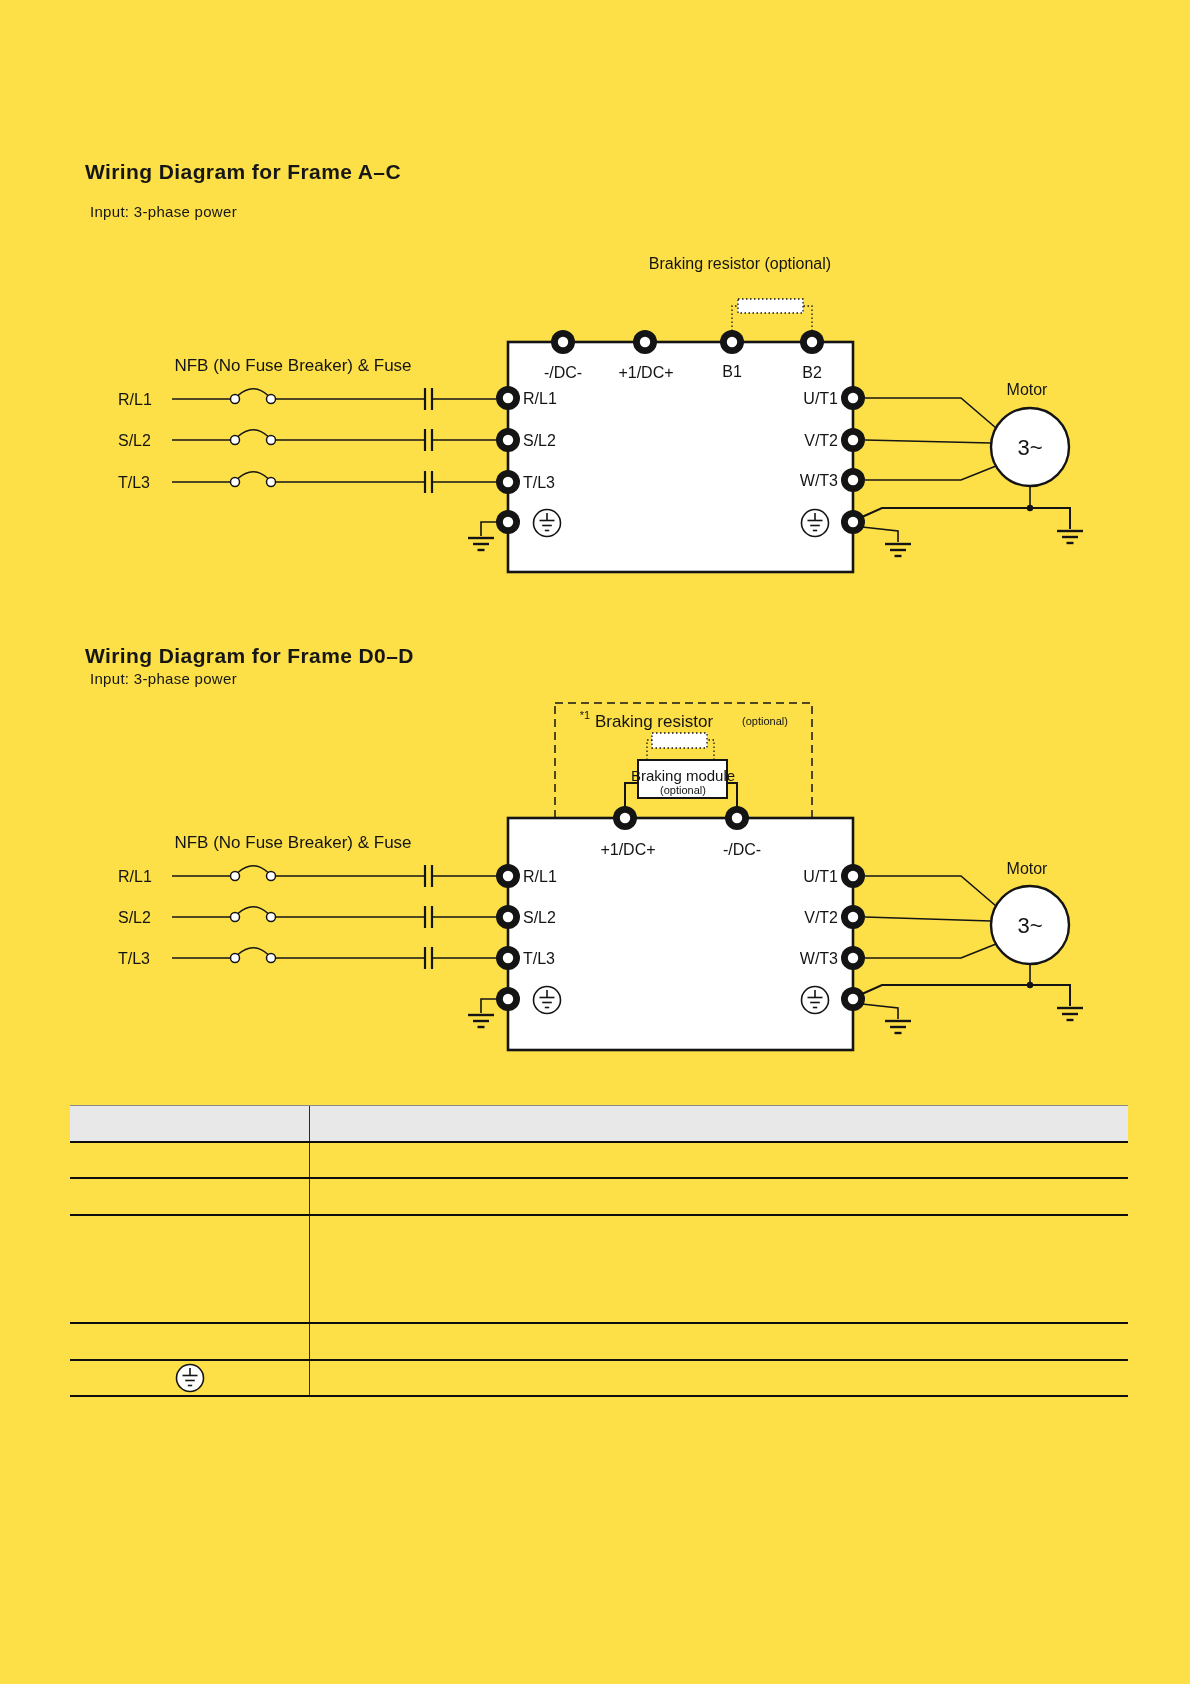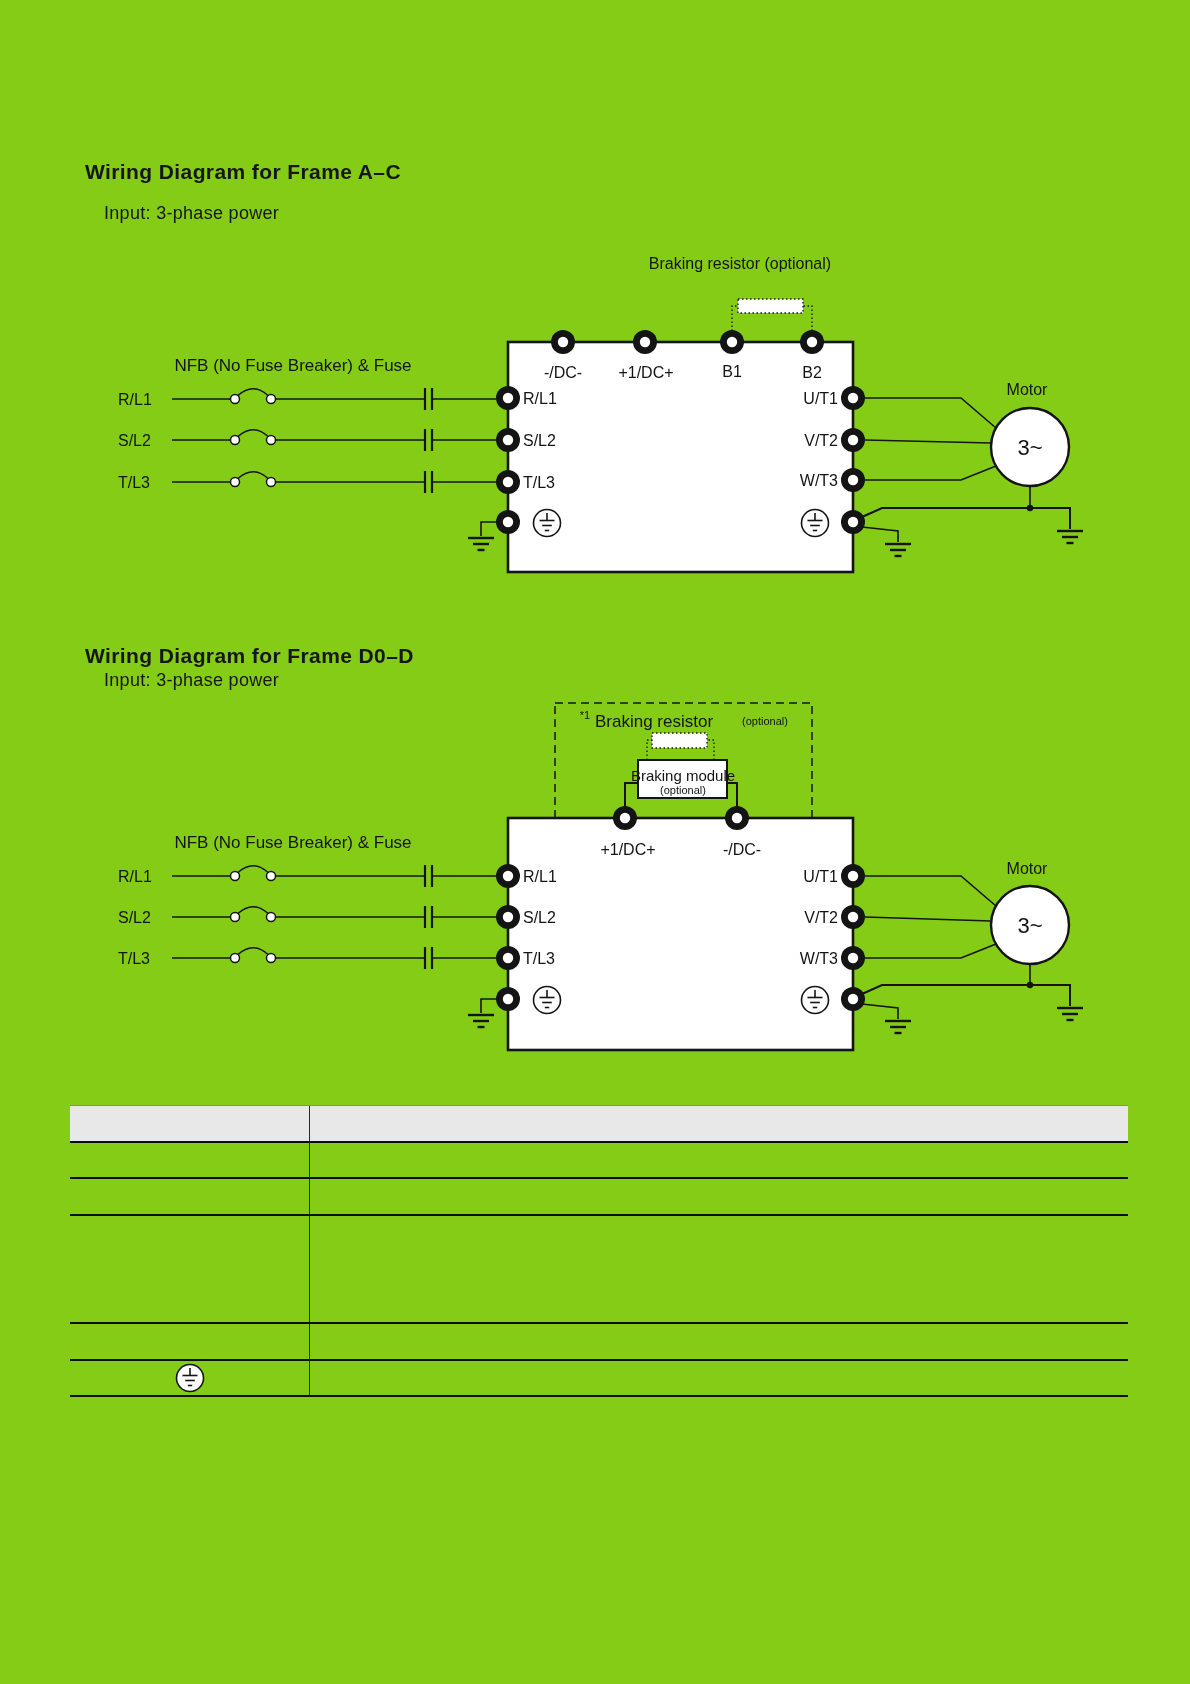--- a/index.html
+++ b/index.html
@@ -1,32 +1,32 @@
 <!DOCTYPE html>
 <html><head>
 <meta charset="utf-8">
 <style>
   html,body{margin:0;padding:0;background:#f2f2f2;}
   .page{
     position:relative;
     width:1190px;height:1684px;
     margin:0 auto;
-    background:#84cc16;
+    background:#fde047;
     font-family:"Liberation Sans", sans-serif;
     color:#161616;
     overflow:hidden;
   }
   .sec-title{
     position:absolute;left:85px;
     font-size:21px;font-weight:700;letter-spacing:.4px;
     white-space:nowrap;
   }
   .sec-sub{
-    position:absolute;left:104px;
-    font-size:18px;font-weight:400;letter-spacing:.3px;
+    position:absolute;left:90px;
+    font-size:15px;font-weight:400;letter-spacing:.3px;
     white-space:nowrap;
   }
   svg text{
     font-family:"Liberation Sans", sans-serif;
     fill:#141414;
   }
   .diagram{position:absolute;}
   
   .spec-table{
     position:absolute;left:70px;top:1105px;width:1058px;

